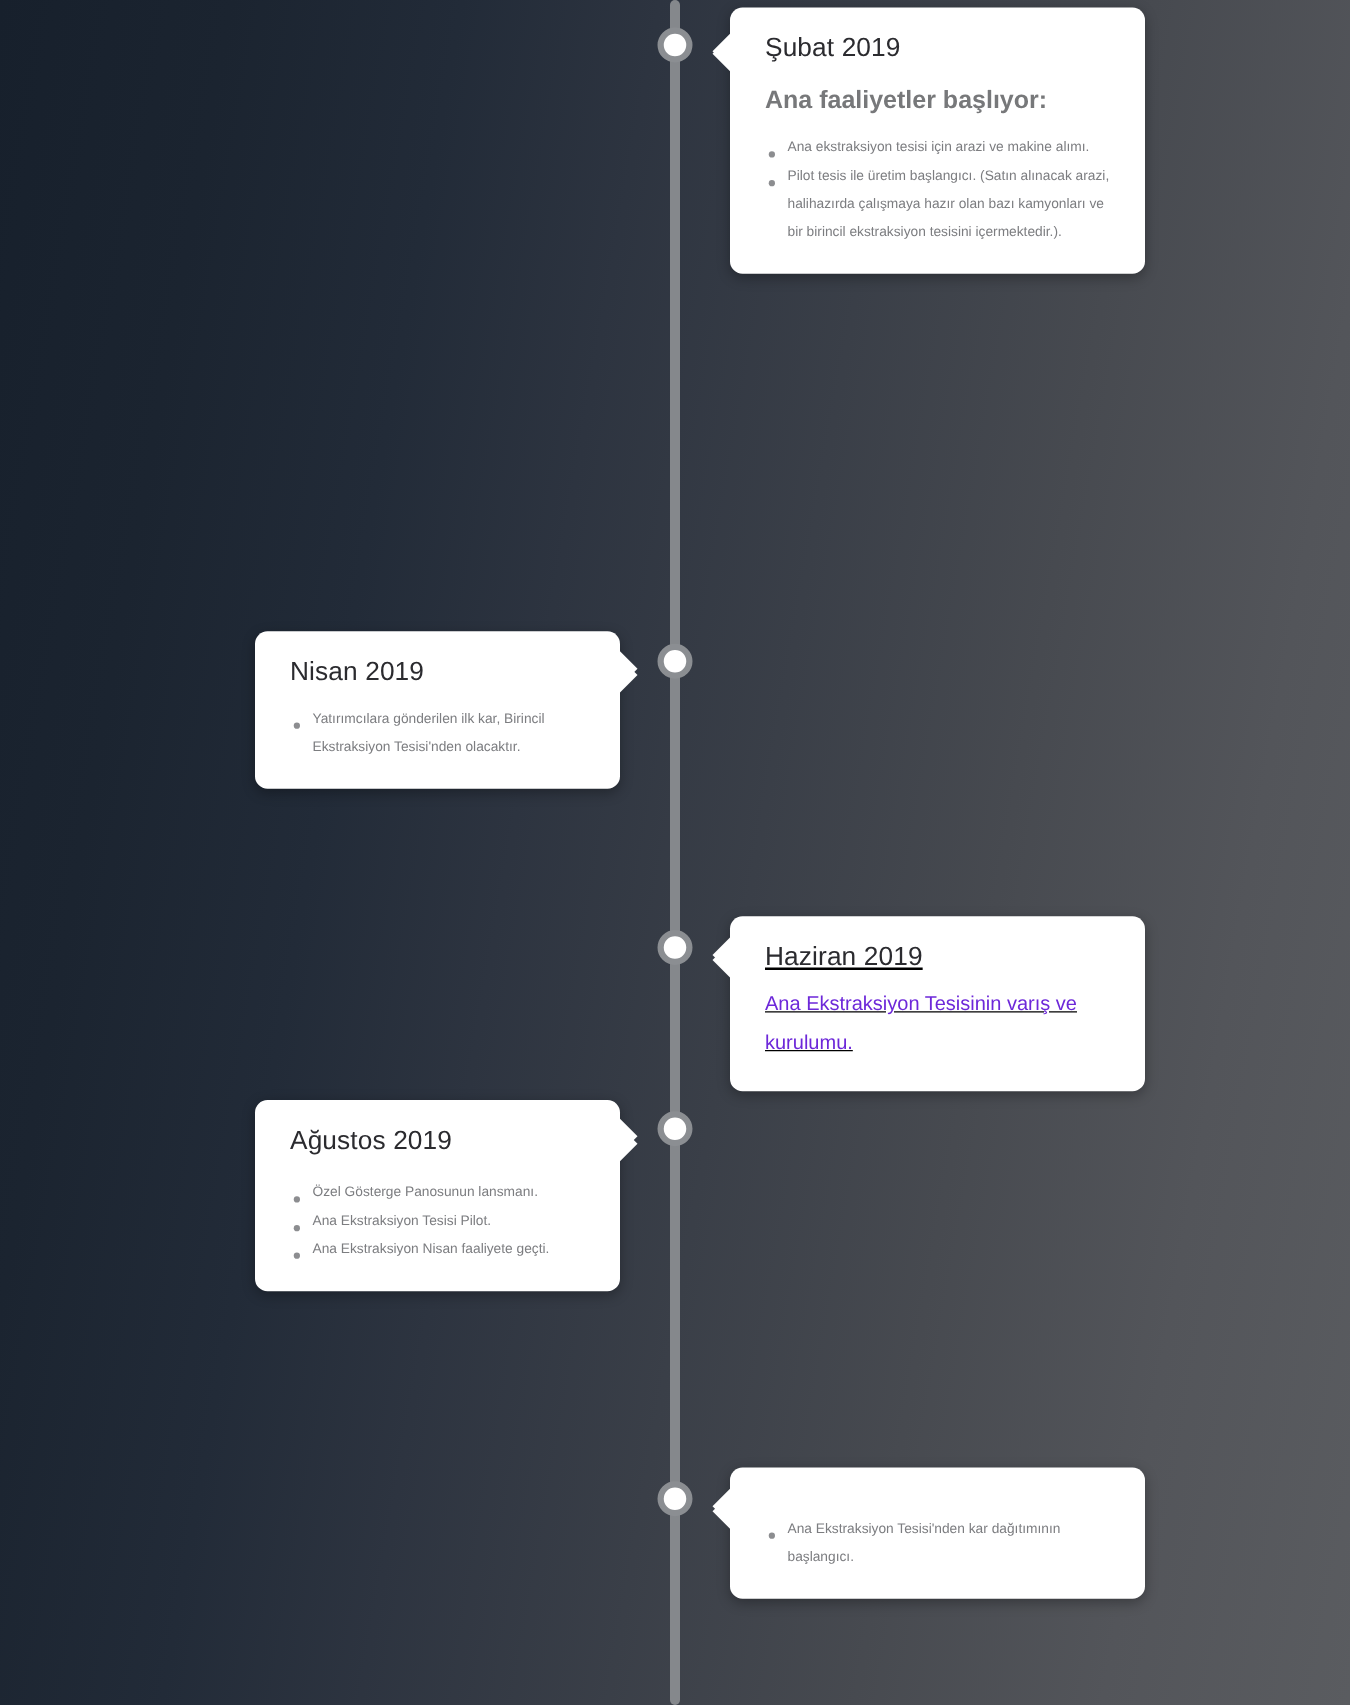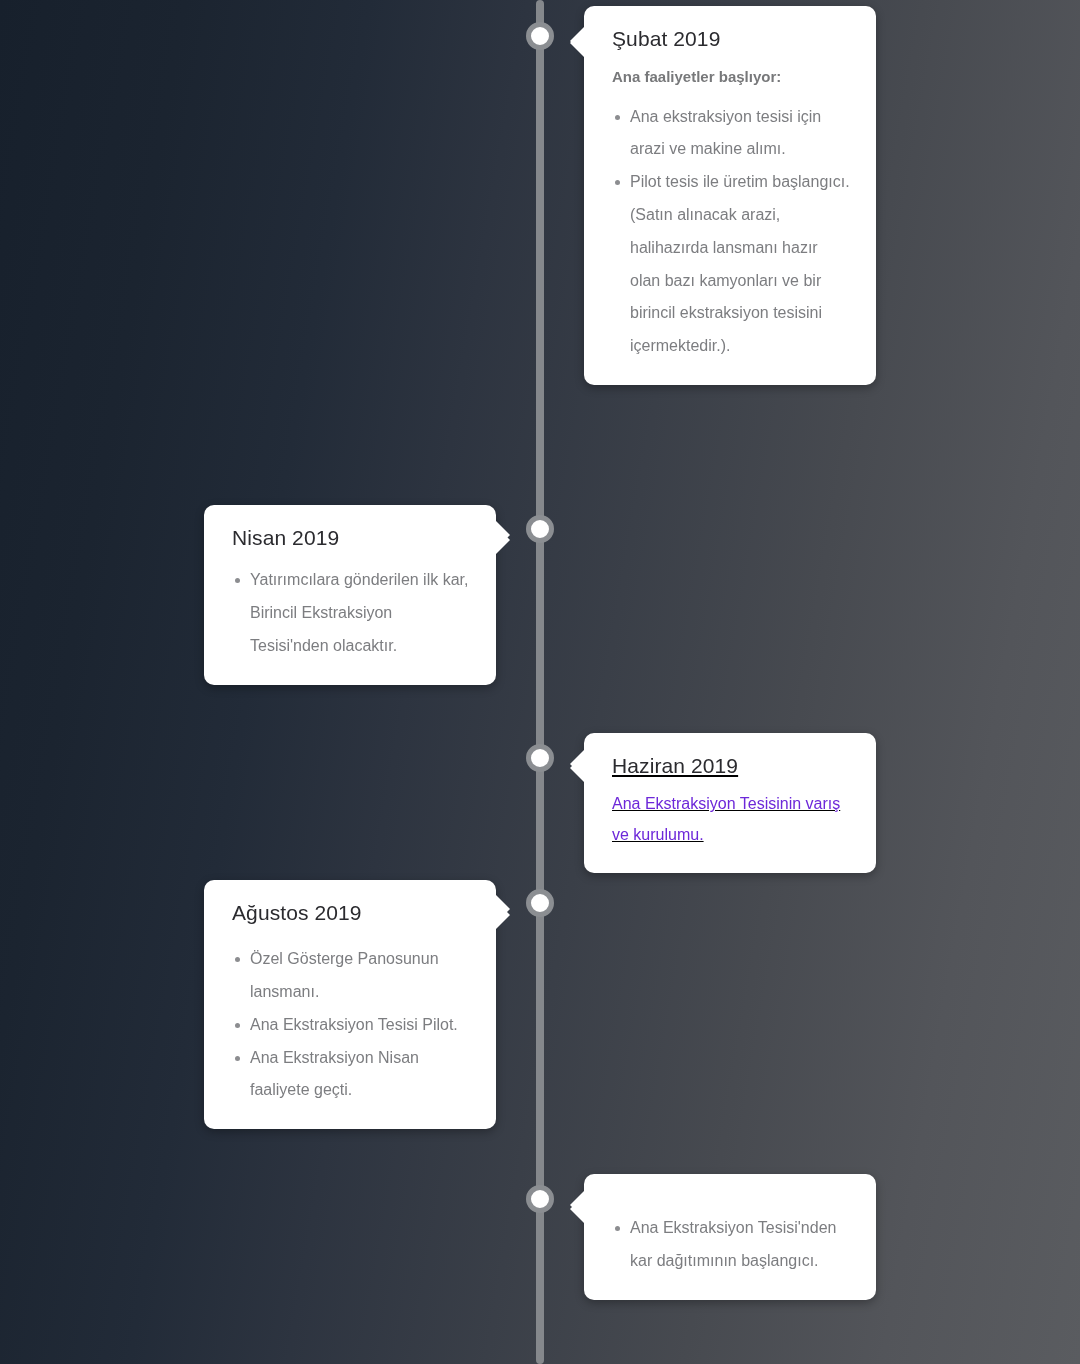--- a/index.html
+++ b/index.html
@@ -56,21 +56,21 @@
   
   .card {
     position: absolute;
     background: #ffffff;
     border-radius: 10px;
     box-shadow: 0 3px 10px rgba(0,0,0,0.30);
     padding: 20px 26px 22px 26px;
     z-index: 2;
   }
 
-  .card.right { left: 584px; width: 292px; }
+  .card.right { left: 584px; width: 332px; }
   .card.left  { left: 204px; width: 292px; }
 
   
   .card.right::before {
     content: "";
     position: absolute;
     left: -14px;
     width: 0; height: 0;
     border-top: 15px solid transparent;
     border-bottom: 15px solid transparent;
@@ -89,21 +89,21 @@
   .card-title {
     font-size: 21px;
     font-weight: 500;
     color: #2b2b2f;
     letter-spacing: 0.1px;
     line-height: 1.2;
     padding-left: 2px;
   }
 
   .card-subtitle {
-    font-size: 15px;
+    font-size: 20px;
     font-weight: bold;
     color: #77787a;
     margin-top: 16px;
     padding-left: 2px;
     line-height: 1.3;
   }
 
   .card-plain {
     font-size: 16px;
     color: #6d28d9;
@@ -113,21 +113,21 @@
   }
 
   ul.card-list {
     margin-top: 14px;
     padding-left: 20px;
     list-style: none;
   }
 
   ul.card-list li {
     position: relative;
-    font-size: 16px;
+    font-size: 11px;
     color: #7c7d80;
     line-height: 2.05;
     margin-bottom: 0;
   }
 
   ul.card-list li::before {
     content: "";
     position: absolute;
     left: -15px;
     top: 14px;
@@ -149,21 +149,21 @@
   <div class="marker" style="top:744px"></div>
   <div class="marker" style="top:889px"></div>
   <div class="marker" style="top:1185px"></div>
 
   <div class="card right" style="top:6px;">
     <div style="position:absolute;left:-14px;top:22px;width:0;height:0;border-top:15px solid transparent;border-bottom:15px solid transparent;border-right:15px solid #ffffff;"></div>
     <div class="card-title">Şubat 2019</div>
     <div class="card-subtitle">Ana faaliyetler başlıyor:</div>
     <ul class="card-list">
       <li>Ana ekstraksiyon tesisi için arazi ve makine alımı.</li>
-      <li>Pilot tesis ile üretim başlangıcı. (Satın alınacak arazi, halihazırda lansmanı hazır olan bazı kamyonları ve bir birincil ekstraksiyon tesisini içermektedir.).</li>
+      <li>Pilot tesis ile üretim başlangıcı. (Satın alınacak arazi, halihazırda çalışmaya hazır olan bazı kamyonları ve bir birincil ekstraksiyon tesisini içermektedir.).</li>
     </ul>
   </div>
 
   <div class="card left" style="top:505px;">
     <div style="position:absolute;right:-14px;top:15px;width:0;height:0;border-top:15px solid transparent;border-bottom:15px solid transparent;border-left:15px solid #ffffff;"></div>
     <div class="card-title">Nisan 2019</div>
     <ul class="card-list" style="">
       <li>Yatırımcılara gönderilen ilk kar, Birincil Ekstraksiyon Tesisi'nden olacaktır.</li>
     </ul>
   </div>

